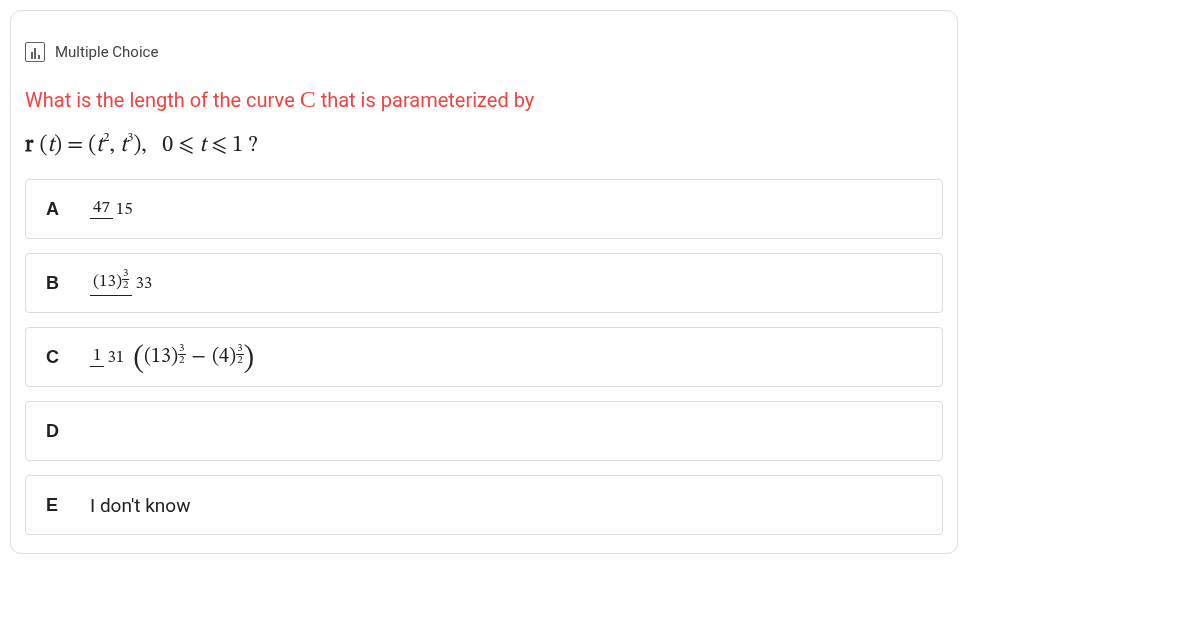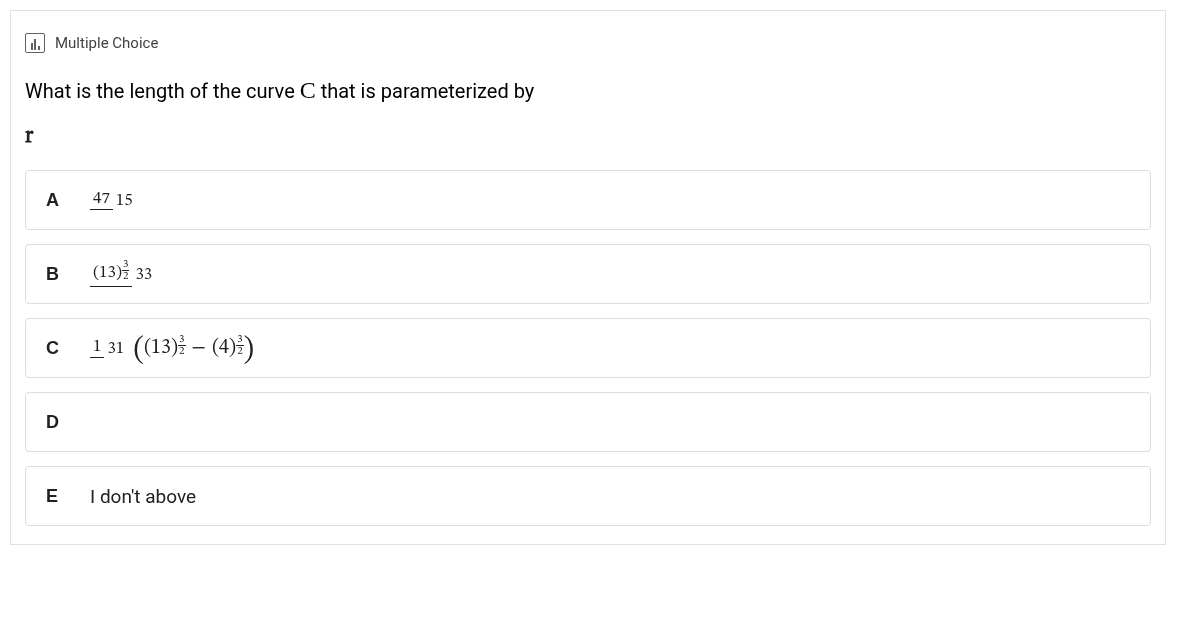--- a/index.html
+++ b/index.html
@@ -4,24 +4,24 @@
 <style>
   * { box-sizing: border-box; margin: 0; padding: 0; }
   body {
     font-family: Roboto, "Helvetica Neue", Arial, sans-serif;
     background: #fff;
     color: #212121;
     width: 1200px;
   }
   .card {
     border: 1px solid #e0e0e0;
-    border-radius: 0;
+    border-radius: 11px;
     margin: 10px;
-    padding: 8px 0 18px 0;
-    width: 1156px;
+    padding: 17px 0 18px 0;
+    width: 948px;
   }
   .header {
     display: flex;
     align-items: center;
     gap: 10px;
     padding: 14px 14px 10px 14px;
     color: #424242;
     font-size: 15px;
   }
   .header .icon-box {
@@ -37,21 +37,21 @@
   .icon-box .bar { width: 2px; background:#616161; }
   .icon-box .b1 { height: 7px; }
   .icon-box .b2 { height: 11px; }
   .icon-box .b3 { height: 4px; }
 
   .question {
     padding: 6px 14px 10px 14px;
     font-size: 20px;
     line-height: 1.8;
     font-weight: 400;
-    color: #000000;
+    color: #ef4444;
   }
   .equation-row {
     padding: 0 14px 20px 14px;
     font-size: 22px;
     font-family: "Cambria Math", "STIX Two Math", "Latin Modern Math", serif;
     display: flex;
     align-items: center;
     gap: 6px;
   }
   .bold { font-weight: 700; }
@@ -125,20 +125,21 @@
     </span>
     <span>Multiple Choice</span>
   </div>
 
   <div class="question">
     <span>What is the length of the curve </span><span class="script">C</span><span> that is parameterized by</span>
   </div>
 
   <div class="equation-row">
     <span class="bold">r</span>
+      <span>(<span class="ital">t</span>)&nbsp;=&nbsp;(<span class="ital">t</span><span class="sup">2</span>,&nbsp;<span class="ital">t</span><span class="sup">3</span>),&nbsp;&nbsp;&nbsp;0&nbsp;⩽&nbsp;<span class="ital">t</span>&nbsp;⩽&nbsp;1&nbsp;?</span>
   </div>
 
   <div class="options">
 
     <div class="option">
       <span class="letter">A</span>
       <span class="content">
         <span class="frac">
           <span class="num">47</span>
           <span class="den">15</span>
@@ -183,17 +184,17 @@
         <span class="bigparen">)</span>
       </span>
     </div>
 
     <div class="option">
       <span class="letter">D</span>
     </div>
 
     <div class="option">
       <span class="letter">E</span>
-      <span class="content plain">I don't above</span>
+      <span class="content plain">I don't know</span>
     </div>
 
   </div>
 </div>
 
 </body></html>

